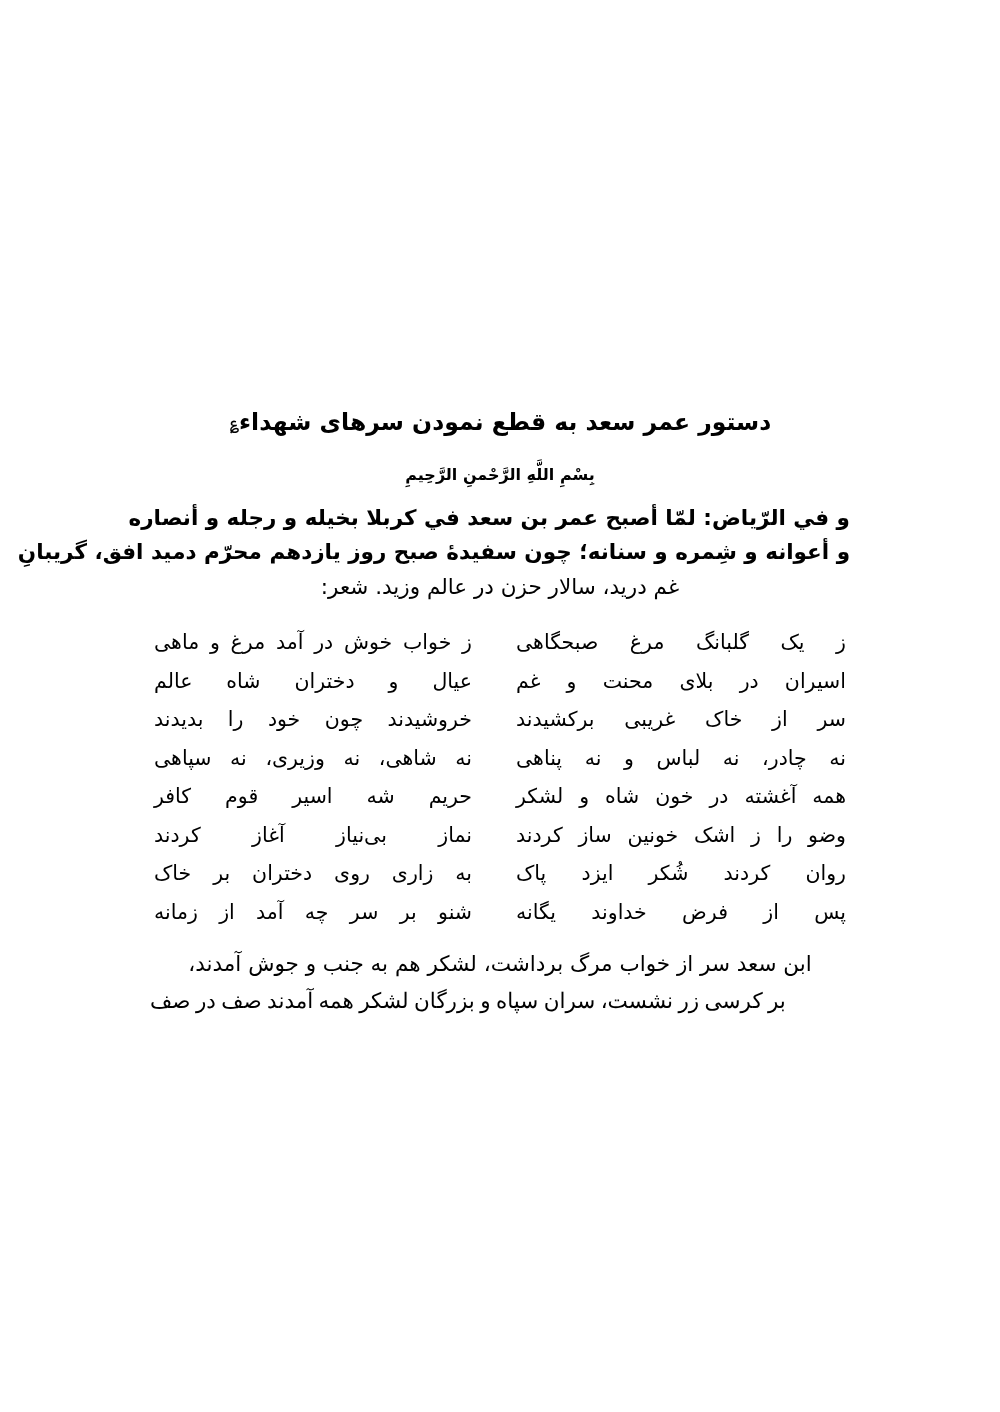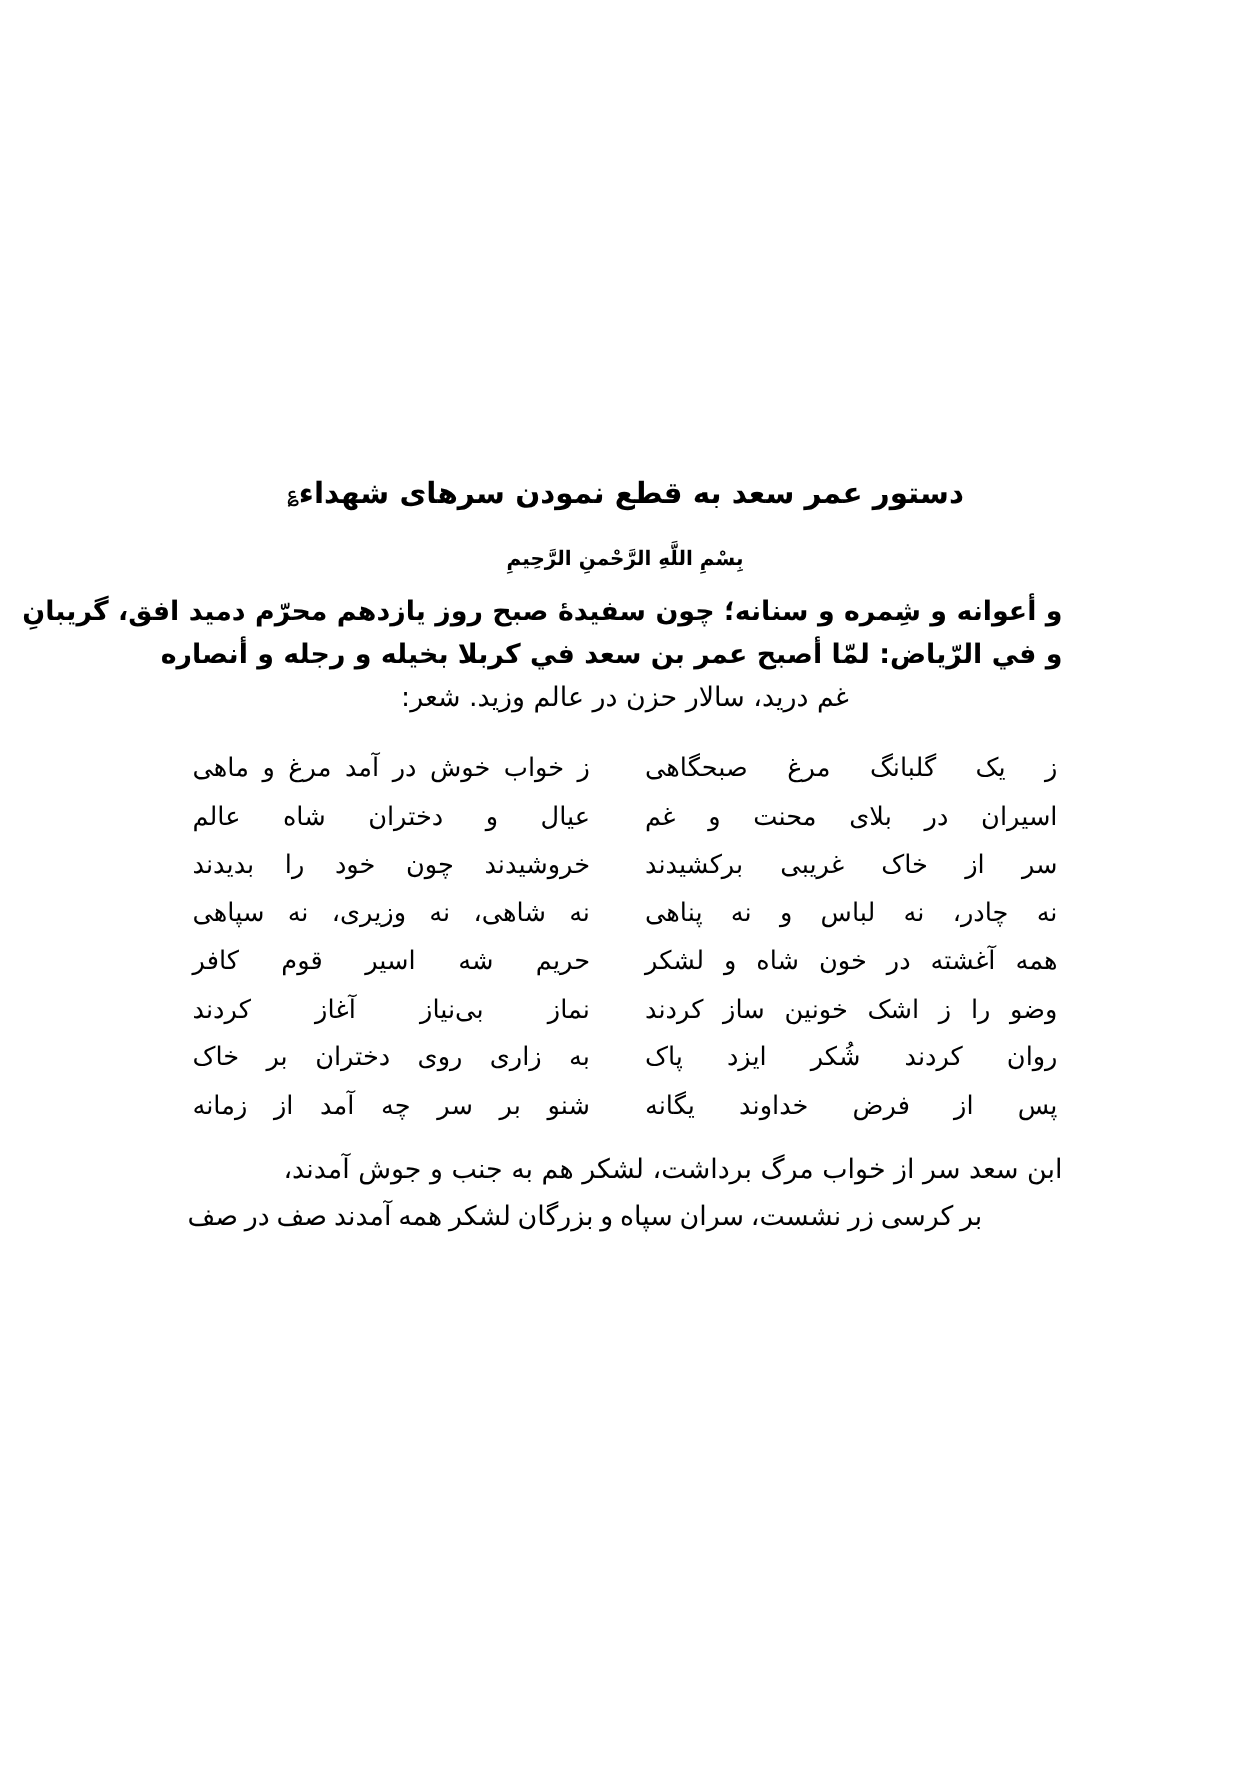--- a/index.html
+++ b/index.html
@@ -19,21 +19,21 @@
 
   .page {
     position: absolute;
     inset: 0;
     background: #ffffff;
   }
 
   
   .content {
     position: absolute;
-    top: 380px;
+    top: 408px;
     right: 150px;
     left: 150px;
     direction: rtl;
     text-align: right;
   }
 
   
   .chapter-title {
     font-size: 23.5px;
     font-weight: bold;
@@ -115,20 +115,21 @@
   
   .closing {
     margin: 20px 0 0 0;
     direction: rtl;
   }
   .closing-line {
     display: block;
     font-size: 21.5px;
     line-height: 1.72;
     white-space: nowrap;
+    text-align: center;
   }
   .closing-line.last {
     text-align: left;
     font-family: Liberation Serif, serif;
   }
   .pbuh {
     font-size: 14px;
     vertical-align: 3px;
     display: inline-block;
   }
@@ -137,22 +138,22 @@
 <body>
 
 <div class="page">
   <div class="content">
 
     <h1 class="chapter-title"><span>دستور عمر سعد به قطع نمودن سرهای شهداء</span><span class="honorific">؏</span></h1>
 
     <p class="bismillah">بِسْمِ اللَّهِ الرَّحْمنِ الرَّحِيمِ</p>
 
     <div class="intro">
+      <span class="intro-line l1">و في الرّياض: لمّا أصبح عمر بن سعد في كربلا بخيله و رجله و أنصاره</span>
       <span class="intro-line l2">و أعوانه و شِمره و سنانه؛ چون سفیدهٔ صبح روز یازدهم محرّم دمید افق، گریبانِ</span>
-      <span class="intro-line l1">و في الرّياض: لمّا أصبح عمر بن سعد في كربلا بخيله و رجله و أنصاره</span>
       <span class="intro-line l3">غم درید، سالار حزن در عالم وزید. شعر:</span>
     </div>
 
     <div class="poem">
 
       <div class="poem-row">
         <div class="hemistich right">ز یک گلبانگ مرغ صبحگاهی</div>
         <div class="hemistich left">ز خواب خوش در آمد مرغ و ماهی</div>
       </div>
 

